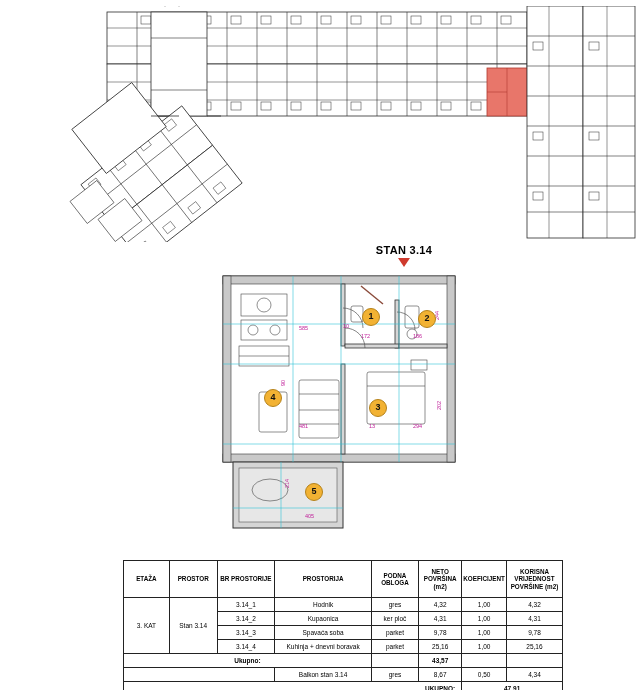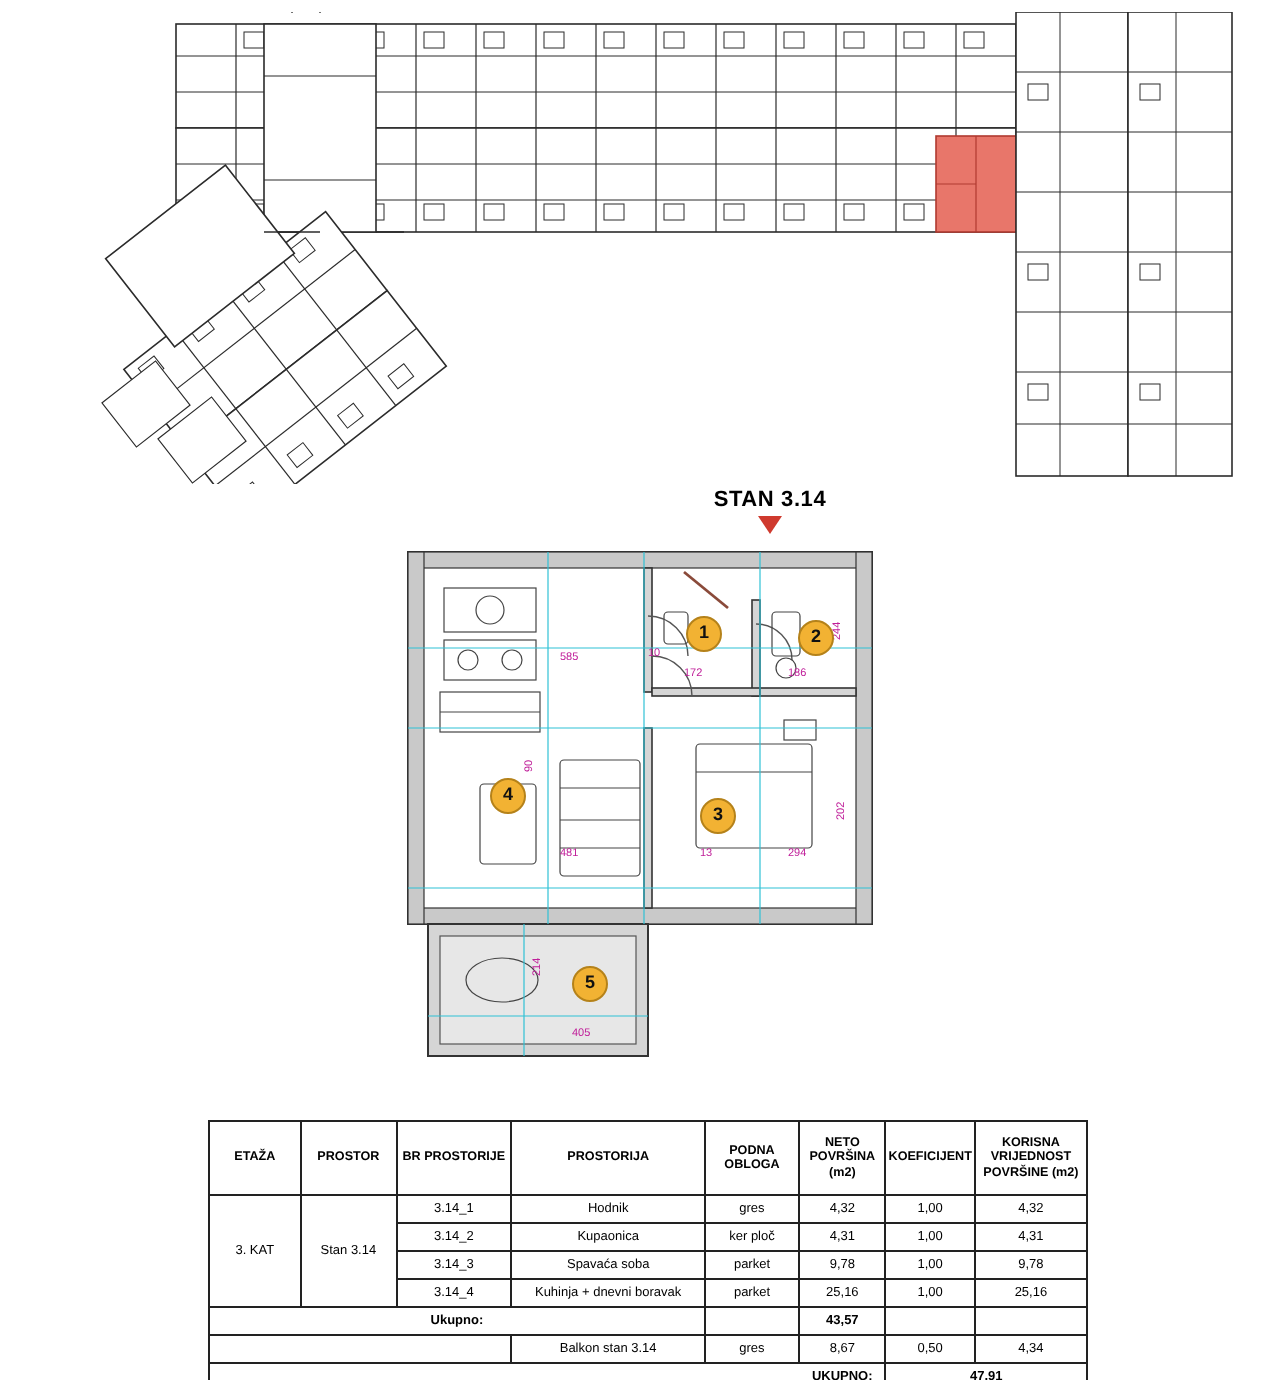--- a/index.html
+++ b/index.html
@@ -12,20 +12,21 @@
     height: 690px;
     font-family: "Liberation Sans", sans-serif;
     color: #1a1a1a;
     position: relative;
     overflow: hidden;
   }
   .page {
     position: relative;
     width: 564px;
     height: 690px;
+    margin-left: 19px;
   }
 
   
   .siteplan {
     position: absolute;
     left: 26px;
     top: 6px;
     width: 596px;
     height: 236px;
   }

